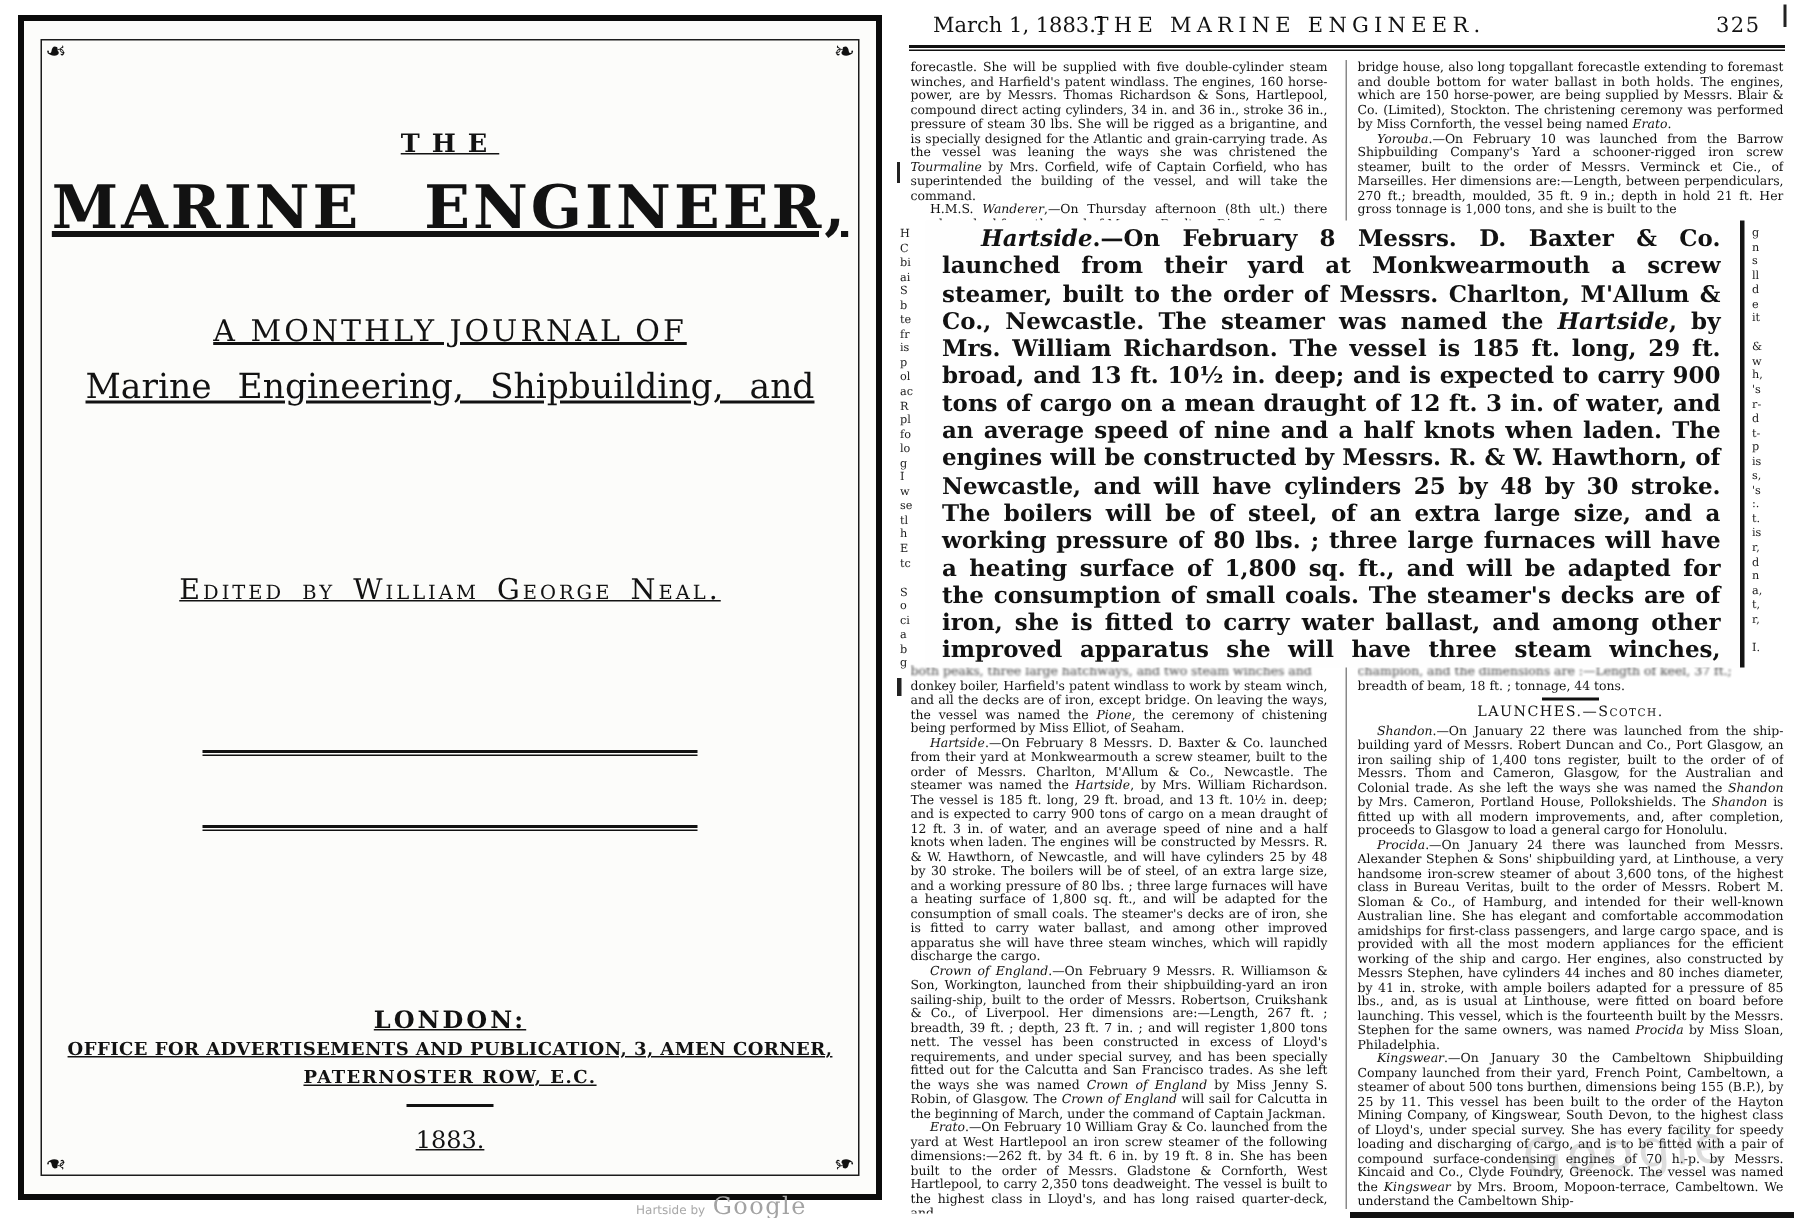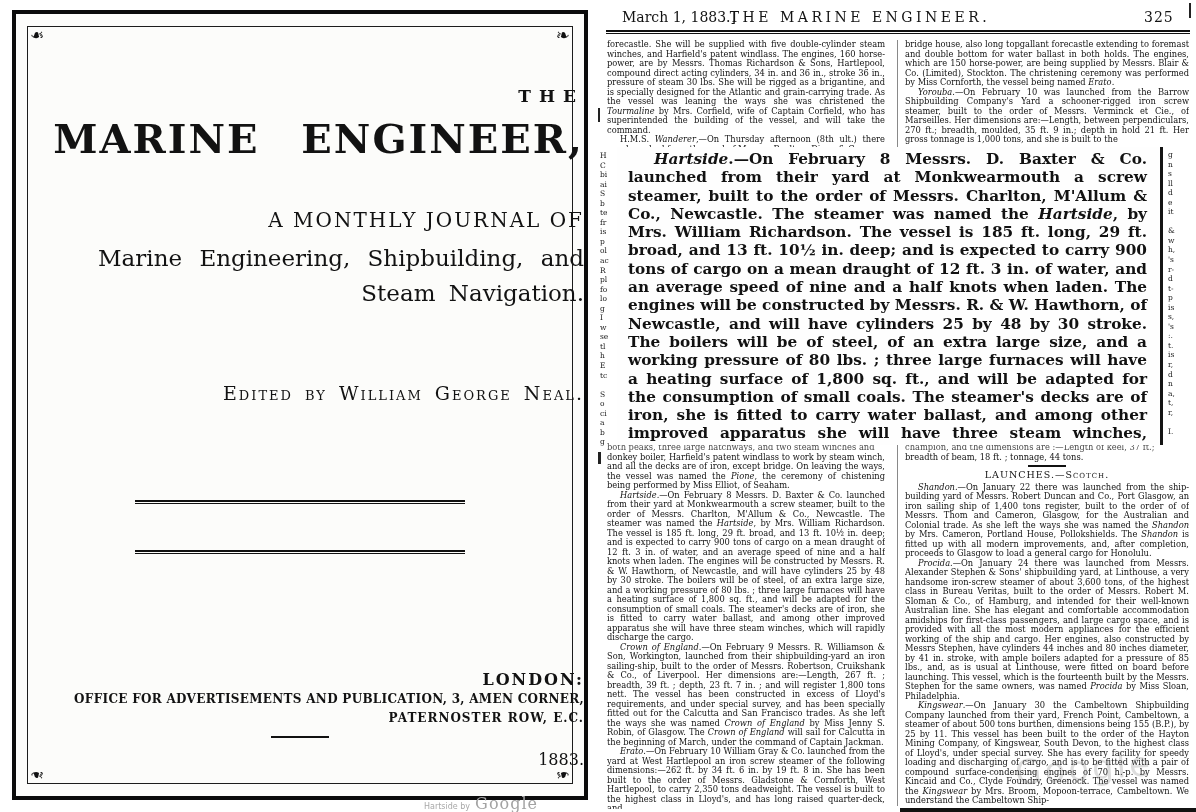--- a/index.html
+++ b/index.html
@@ -6,21 +6,21 @@
     font-family:"DejaVu Serif","Liberation Serif",serif;color:#121212;}
   .abs{position:absolute;}
   
   .left-page{left:12px;top:10px;width:568px;height:782px;border:4px solid #0b0b0b;background:#fcfcfa;}
   .inner-frame{position:absolute;left:11px;top:12px;right:11px;bottom:12px;border:1px solid #1c1c1c;}
   .corner{position:absolute;font-size:17px;color:#111;line-height:1;}
   .corner.tl{left:2px;top:0px;transform:scaleX(-1);}
   .corner.tr{right:2px;top:0px;}
   .corner.bl{left:2px;bottom:0px;transform:scale(-1,-1);}
   .corner.br{right:2px;bottom:0px;transform:scaleY(-1);}
-  .lp-block{position:absolute;left:0;right:0;text-align:right;}
+  .lp-block{position:absolute;left:0;right:0;text-align:center;text-decoration:underline;}
   .lp-the{top:72px;font-size:17px;font-weight:bold;letter-spacing:8px;}
   .lp-title{top:101px;font-size:40px;font-weight:bold;letter-spacing:2px;word-spacing:26px;}
   .lp-sub1{top:194px;font-size:20px;letter-spacing:2px;}
   .lp-sub2{top:231px;font-size:23px;word-spacing:10px;}
   .lp-sub3{top:266px;font-size:23px;word-spacing:6px;}
   .lp-edited{top:368px;font-size:19px;font-variant:small-caps;letter-spacing:2px;word-spacing:4px;}
   .swell-rule{position:absolute;left:50%;transform:translateX(-50%);width:330px;height:1px;
     border-top:2px solid #111;border-bottom:1px solid #111;}
   .rule-top{top:486px;}
   .rule-bottom{top:536px;}
@@ -76,21 +76,20 @@
   <div class="inner-frame">
     <span class="corner tl">❧</span>
     <span class="corner tr">❧</span>
     <span class="corner bl">❧</span>
     <span class="corner br">❧</span>
   </div>
   <div class="lp-block lp-the">THE</div>
   <div class="lp-block lp-sub1">A MONTHLY JOURNAL OF</div>
   <div class="lp-block lp-title">MARINE ENGINEER,</div>
   <div class="lp-block lp-sub2">Marine Engineering, Shipbuilding, and</div>
-  <div class="lp-block lp-sub3">Steam Navigation.</div>
   <div class="lp-block lp-edited">Edited by William George Neal.</div>
   <div class="swell-rule rule-top"></div>
   <div class="swell-rule rule-bottom"></div>
   <div class="lp-block lp-london">LONDON:</div>
   <div class="lp-block lp-office">OFFICE FOR ADVERTISEMENTS AND PUBLICATION, 3, AMEN CORNER,</div>
   <div class="lp-block lp-pater">PATERNOSTER ROW, E.C.</div>
   <div class="lp-minirule"></div>
   <div class="lp-block lp-year">1883.</div>
 </div>
 

